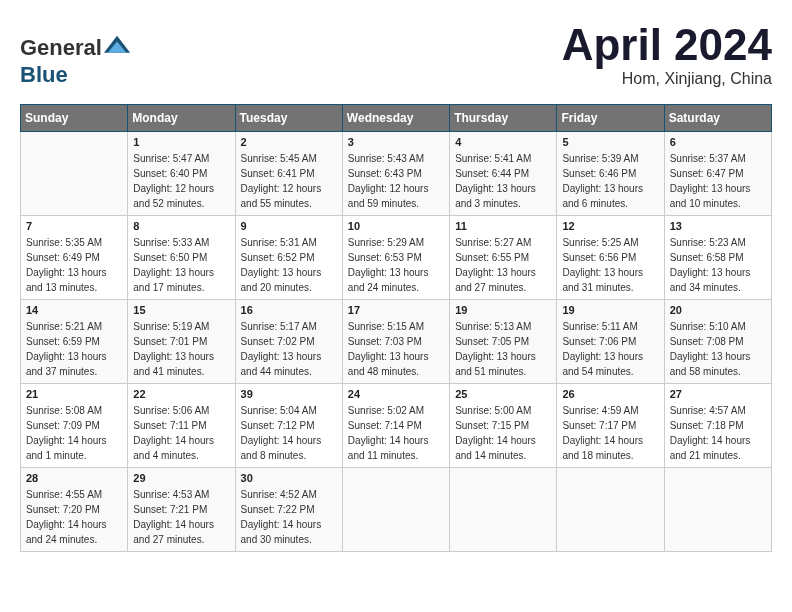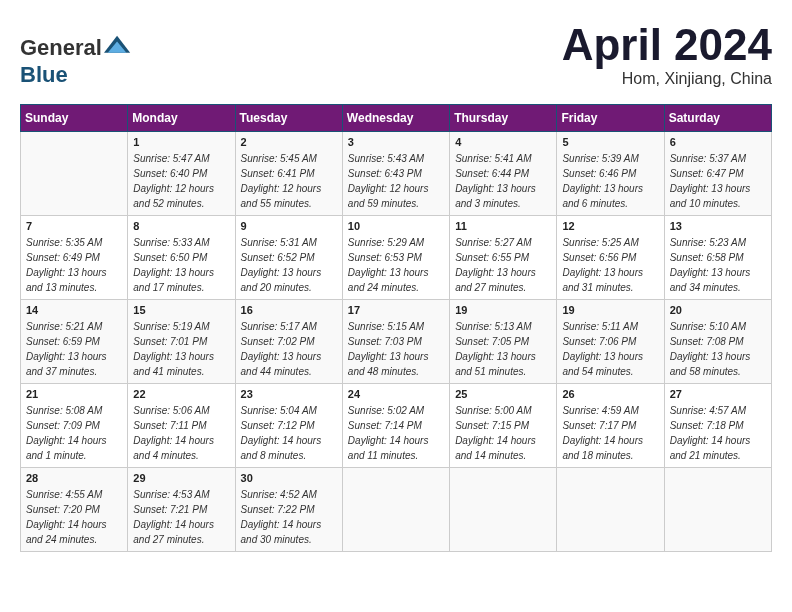--- a/index.html
+++ b/index.html
@@ -51,21 +51,21 @@
     .location {
       font-size: 16px;
       color: #333;
     }
     table {
       width: 100%;
       border-collapse: collapse;
       font-size: 10.5px;
     }
     thead tr th {
-      background-color: #701a75;
+      background-color: #737373;
       color: #fff;
       padding: 6px 4px;
       text-align: left;
       font-size: 12px;
       font-weight: bold;
       border: 1px solid #1a5276;
     }
     tbody tr td {
       border: 1px solid #ccc;
       padding: 4px 5px;
@@ -81,21 +81,20 @@
       background-color: #fff;
     }
     .day-number {
       font-weight: bold;
       font-size: 11px;
       margin-bottom: 3px;
     }
     .day-info {
       line-height: 1.5;
       color: #333;
-      font-style: italic;
     }
   </style>
 </head>
 <body>
 
 <div class="header">
   <div class="logo">
     <div class="logo-text">
       <span class="logo-general">General</span>
       <svg class="logo-icon" viewBox="0 0 30 30">
@@ -214,21 +213,21 @@
       <tr>
         <td>
           <div class="day-number">21</div>
           <div class="day-info">Sunrise: 5:08 AM<br>Sunset: 7:09 PM<br>Daylight: 14 hours<br>and 1 minute.</div>
         </td>
         <td>
           <div class="day-number">22</div>
           <div class="day-info">Sunrise: 5:06 AM<br>Sunset: 7:11 PM<br>Daylight: 14 hours<br>and 4 minutes.</div>
         </td>
         <td>
-          <div class="day-number">23</div>
+          <div class="day-number">39</div>
           <div class="day-info">Sunrise: 5:04 AM<br>Sunset: 7:12 PM<br>Daylight: 14 hours<br>and 8 minutes.</div>
         </td>
         <td>
           <div class="day-number">24</div>
           <div class="day-info">Sunrise: 5:02 AM<br>Sunset: 7:14 PM<br>Daylight: 14 hours<br>and 11 minutes.</div>
         </td>
         <td>
           <div class="day-number">25</div>
           <div class="day-info">Sunrise: 5:00 AM<br>Sunset: 7:15 PM<br>Daylight: 14 hours<br>and 14 minutes.</div>
         </td>

